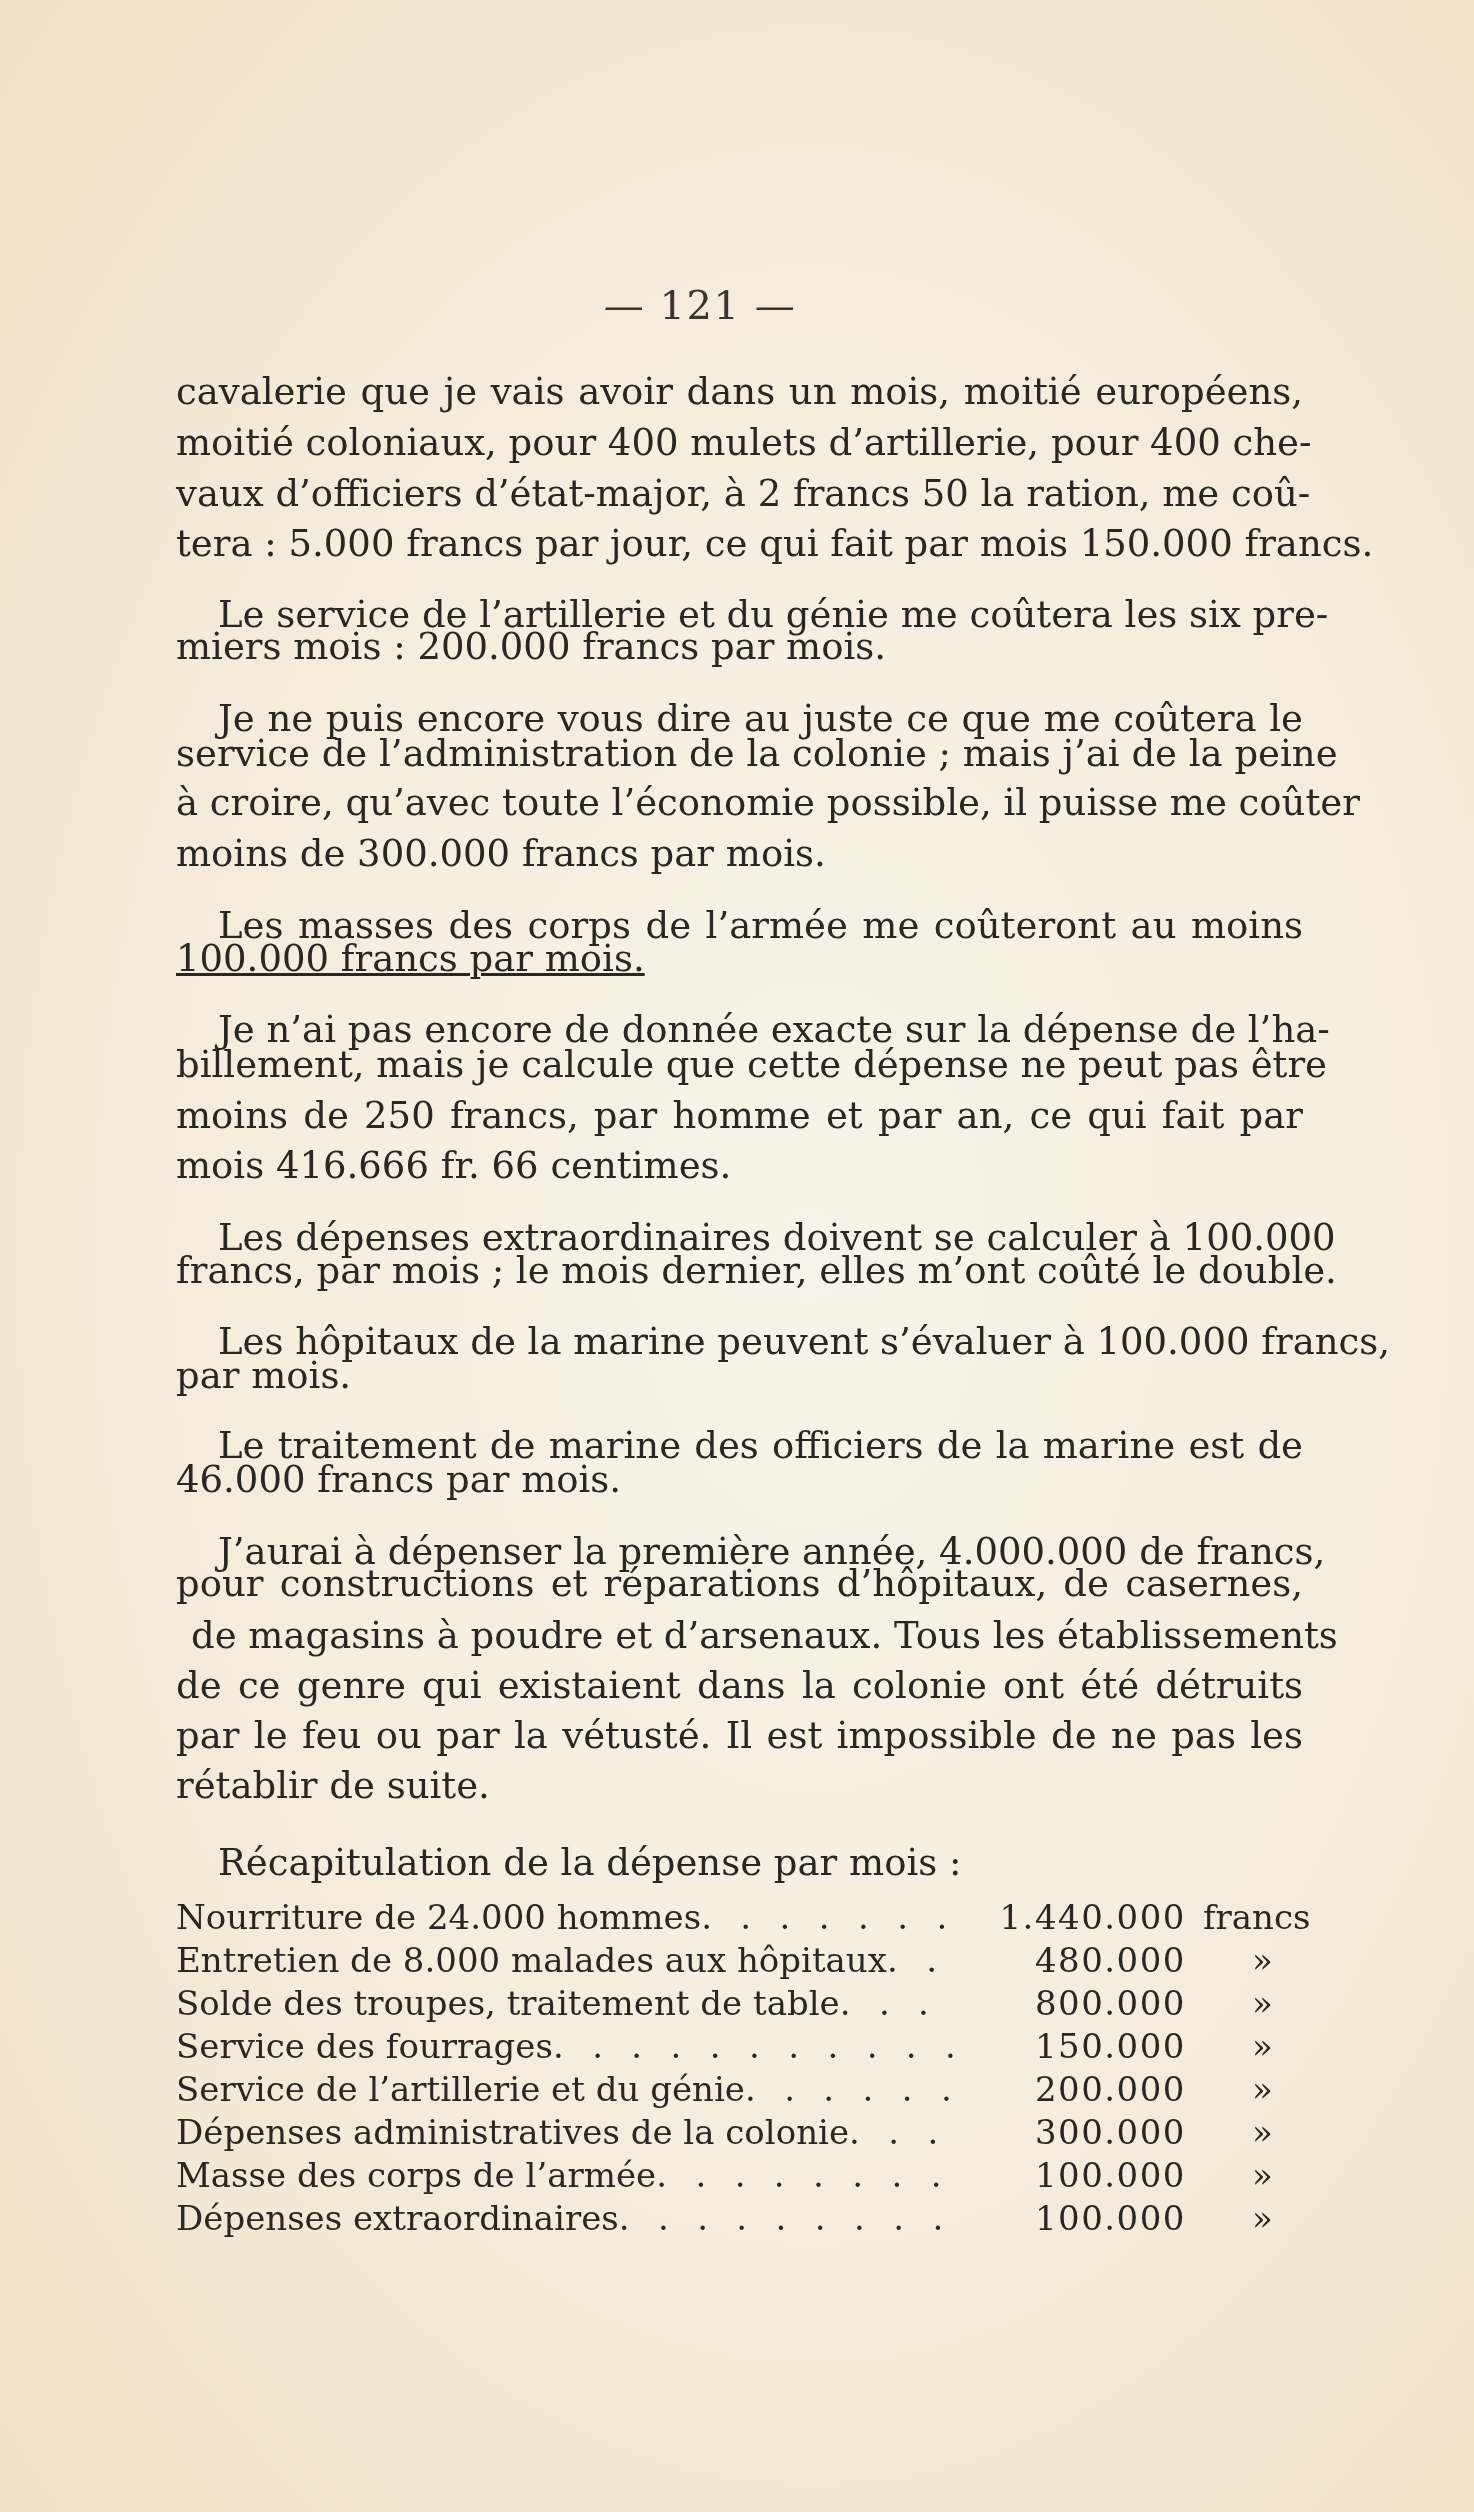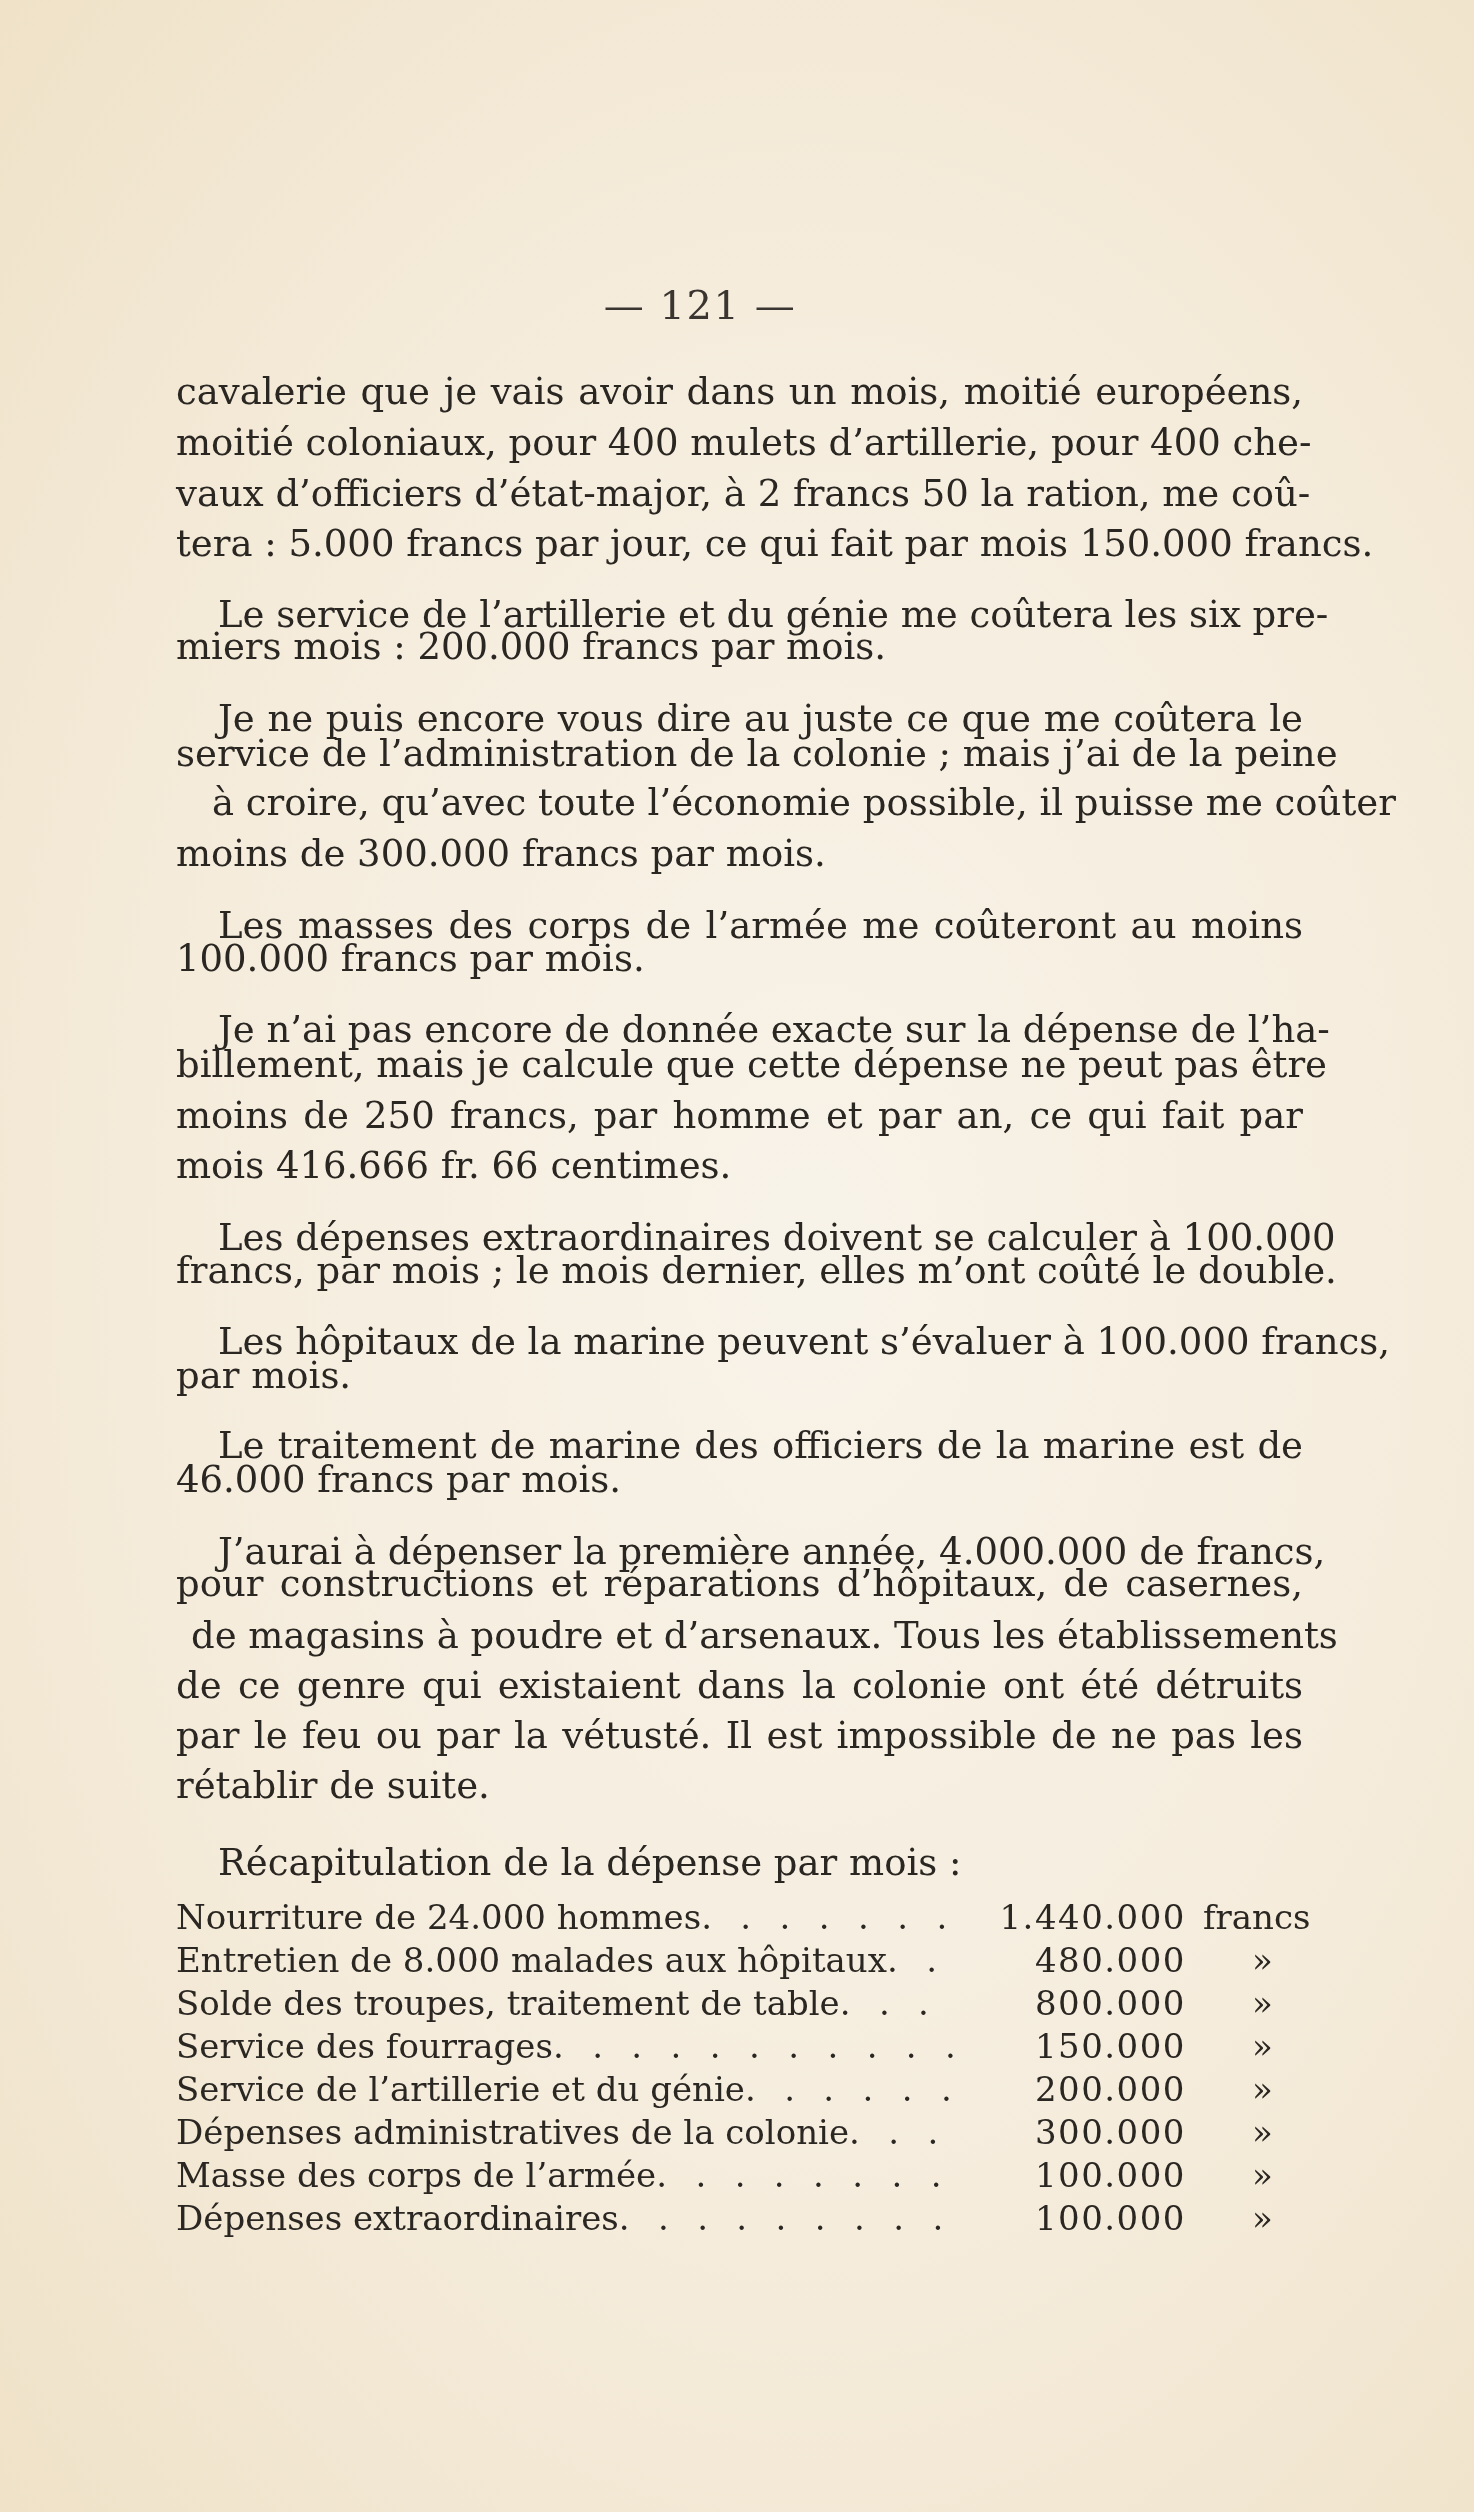--- a/index.html
+++ b/index.html
@@ -40,24 +40,24 @@
 
 <div id="body-text">
   <div class="line" style="top: 366px;">cavalerie que je vais avoir dans un mois, moitié européens,</div>
   <div class="line" style="top: 417px;">moitié coloniaux, pour 400 mulets d’artillerie, pour 400 che-</div>
   <div class="line" style="top: 468px;">vaux d’officiers d’état-major, à 2 francs 50 la ration, me coû-</div>
   <div class="line" style="top: 518px;">tera : 5.000 francs par jour, ce qui fait par mois 150.000 francs.</div>
   <div class="line indent" style="top: 572px;">Le service de l’artillerie et du génie me coûtera les six pre-</div>
   <div class="line last" style="top: 621px;">miers mois : 200.000 francs par mois.</div>
   <div class="line indent" style="top: 676px;">Je ne puis encore vous dire au juste ce que me coûtera le</div>
   <div class="line" style="top: 728px;">service de l’administration de la colonie ; mais j’ai de la peine</div>
-  <div class="line" style="top: 777px; margin-left: 36px;">à croire, qu’avec toute l’économie possible, il puisse me coûter</div>
+  <div class="line" style="top: 777px;">à croire, qu’avec toute l’économie possible, il puisse me coûter</div>
   <div class="line last" style="top: 828px;">moins de 300.000 francs par mois.</div>
   <div class="line indent" style="top: 883px;">Les masses des corps de l’armée me coûteront au moins</div>
-  <div class="line last" style="top: 933px;">100.000 francs par mois.</div>
+  <div class="line last" style="top: 933px; text-decoration: underline;">100.000 francs par mois.</div>
   <div class="line indent" style="top: 987px;">Je n’ai pas encore de donnée exacte sur la dépense de l’ha-</div>
   <div class="line" style="top: 1039px;">billement, mais je calcule que cette dépense ne peut pas être</div>
   <div class="line" style="top: 1090px;">moins de 250 francs, par homme et par an, ce qui fait par</div>
   <div class="line last" style="top: 1140px;">mois 416.666 fr. 66 centimes.</div>
   <div class="line indent" style="top: 1195px;">Les dépenses extraordinaires doivent se calculer à 100.000</div>
   <div class="line" style="top: 1245px;">francs, par mois ; le mois dernier, elles m’ont coûté le double.</div>
   <div class="line indent" style="top: 1299px;">Les hôpitaux de la marine peuvent s’évaluer à 100.000 francs,</div>
   <div class="line last" style="top: 1350px;">par mois.</div>
   <div class="line indent" style="top: 1403px;">Le traitement de marine des officiers de la marine est de</div>
   <div class="line last" style="top: 1454px;">46.000 francs par mois.</div>

